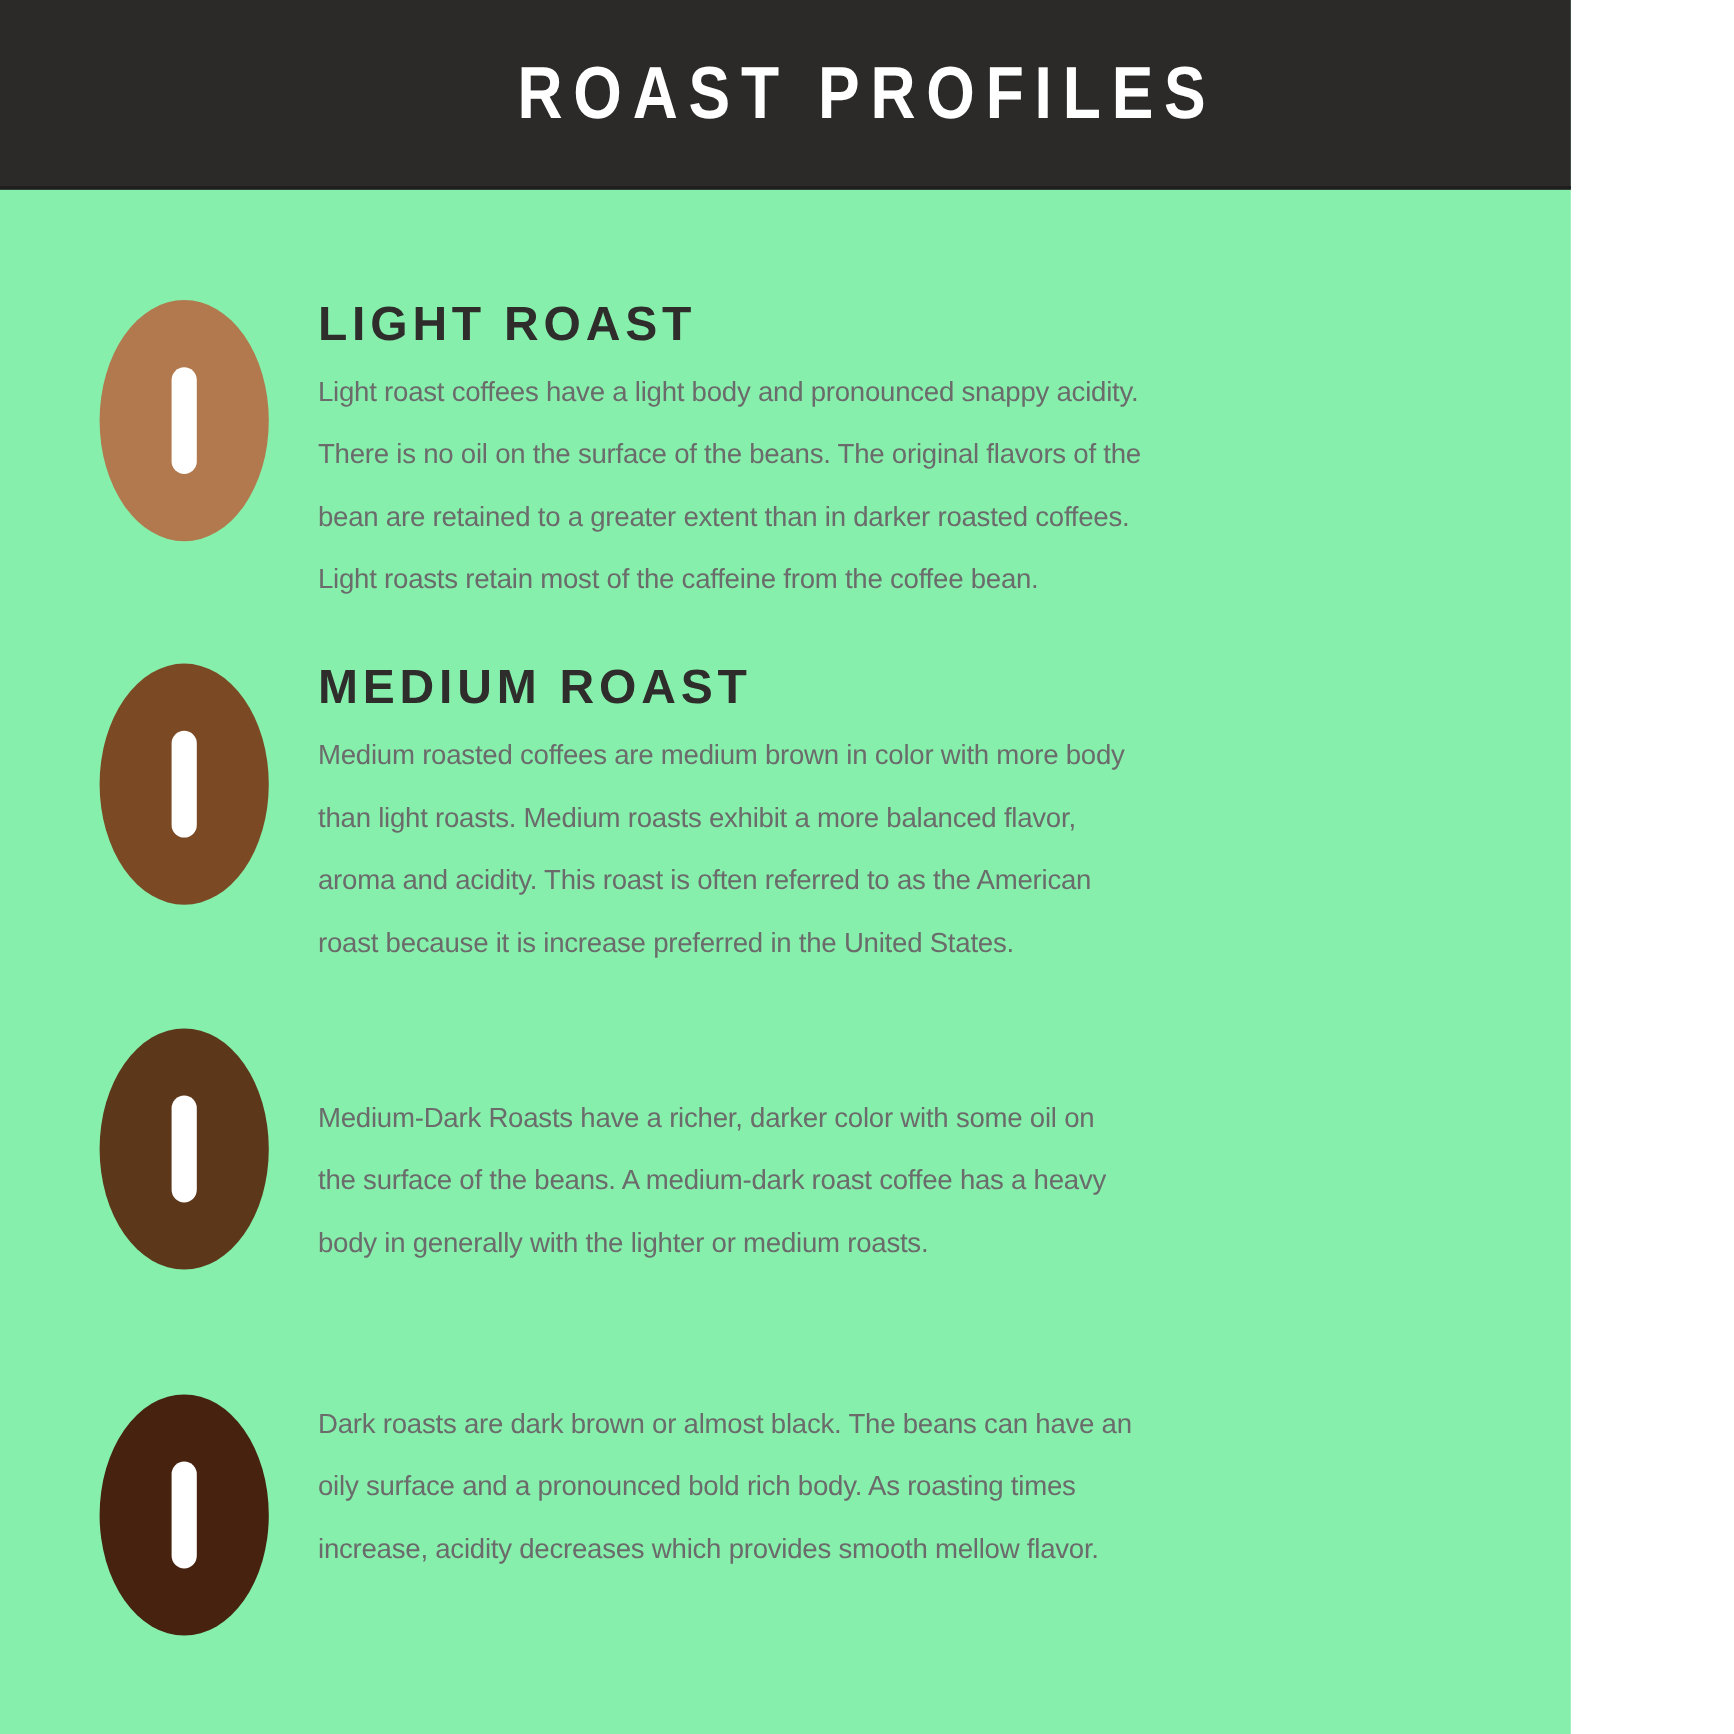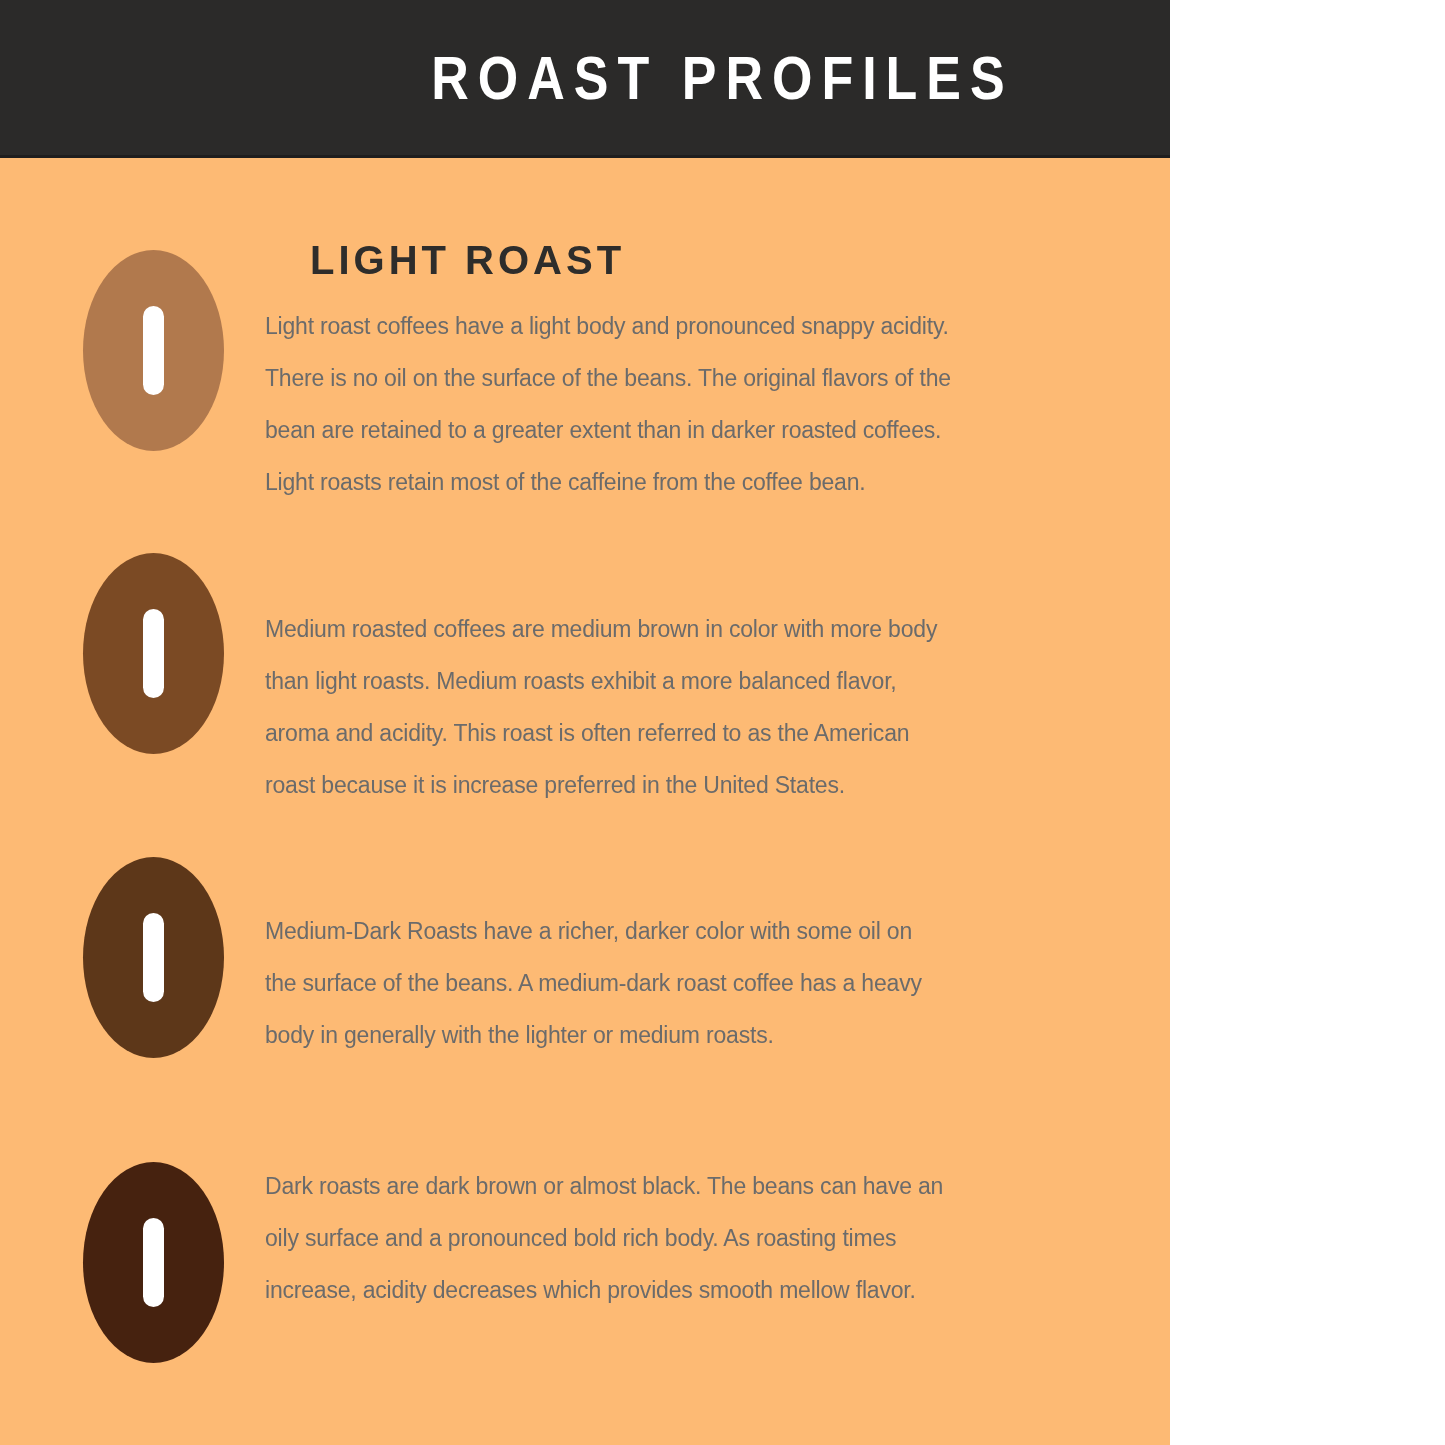--- a/index.html
+++ b/index.html
@@ -1,20 +1,20 @@
 <!DOCTYPE html>
 <html><head>
 <meta charset="utf-8">
 <style>
   html, body { margin: 0; padding: 0; background: #ffffff; }
   .page {
     position: relative;
-    width: 1170px;
+    width: 1309px;
     height: 1445px;
-    background: #fdba74;
+    background: #86efac;
     overflow: hidden;
     font-family: "Liberation Sans", sans-serif;
   }
   .header {
     position: absolute;
     left: 0; top: 0;
     width: 1445px; height: 158px;
     background: #2b2a29;
     border-bottom: 3px solid #1f1e1e;
     display: flex;
@@ -65,21 +65,21 @@
     font-size: 23px;
     letter-spacing: -0.2px;
     line-height: 52px;
     white-space: pre-line;
   }
   
   #bean-1 { top: 250px; }
   #bean-2 { top: 553px; }
   #bean-3 { top: 857px; }
   #bean-4 { top: 1162px; }
-  #heading-1 { top: 237px; margin-left: 45px; }
+  #heading-1 { top: 247px; }
   #heading-2 { top: 550px; }
   #heading-3 { top: 851px; }
   #heading-4 { top: 1156px; }
   #body-1 { top: 300px; }
   #body-2 { top: 603px; }
   #body-3 { top: 905px; }
   #body-4 { top: 1160px; }
 </style>
 </head>
 <body>
@@ -95,20 +95,21 @@
   </div>
   <div class="section-heading" id="heading-1">LIGHT ROAST</div>
   <div class="section-body" id="body-1">Light roast coffees have a light body and pronounced snappy acidity.
 There is no oil on the surface of the beans. The original flavors of the
 bean are retained to a greater extent than in darker roasted coffees.
 Light roasts retain most of the caffeine from the coffee bean.</div>
 
   <div class="bean" id="bean-2" style="background: rgb(123, 74, 36);">
     <div class="crease"></div>
   </div>
+  <div class="section-heading" id="heading-2">MEDIUM ROAST</div>
   <div class="section-body" id="body-2">Medium roasted coffees are medium brown in color with more body
 than light roasts. Medium roasts exhibit a more balanced flavor,
 aroma and acidity.  This roast is often referred to as the American
 roast because it is increase preferred in the United States.</div>
 
   <div class="bean" id="bean-3" style="background: rgb(93, 55, 25);">
     <div class="crease"></div>
   </div>
   <div class="section-body" id="body-3">Medium-Dark Roasts have a richer, darker color with some oil on
 the surface of the beans. A medium-dark roast coffee has a heavy

